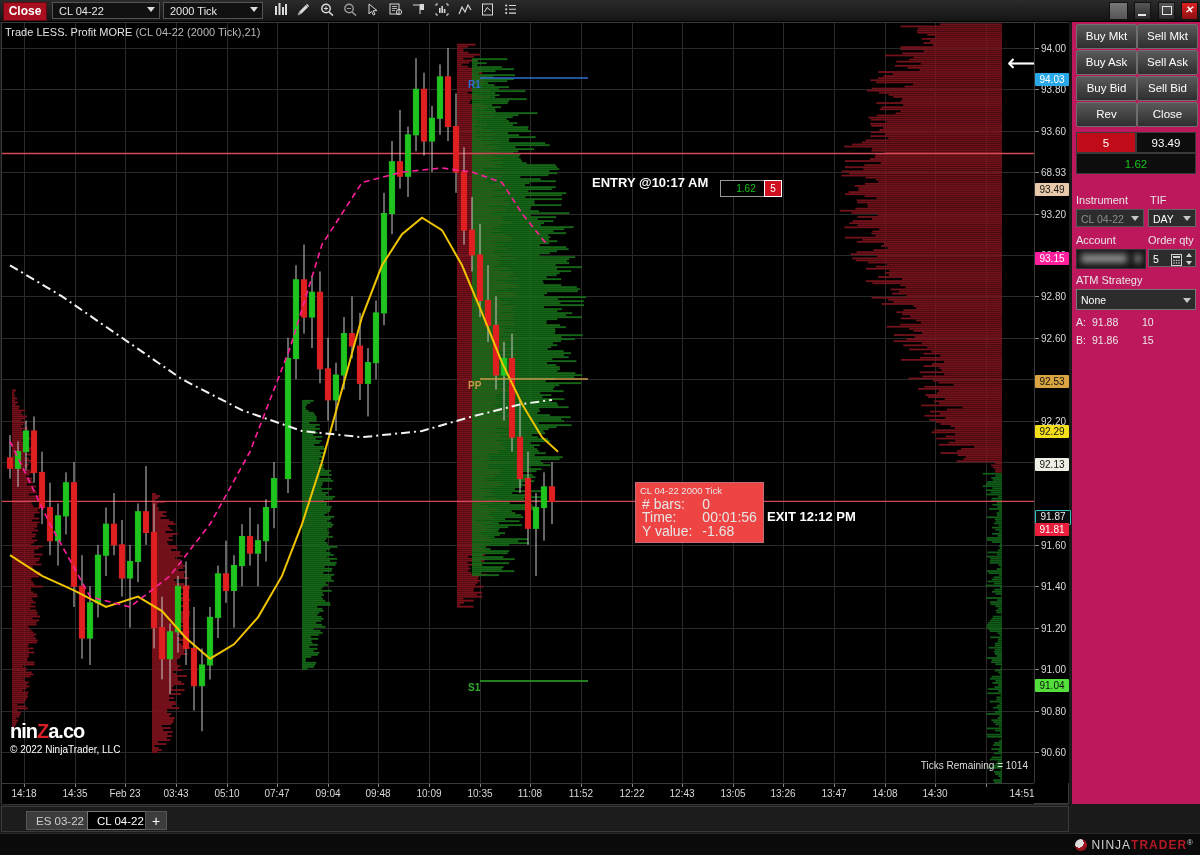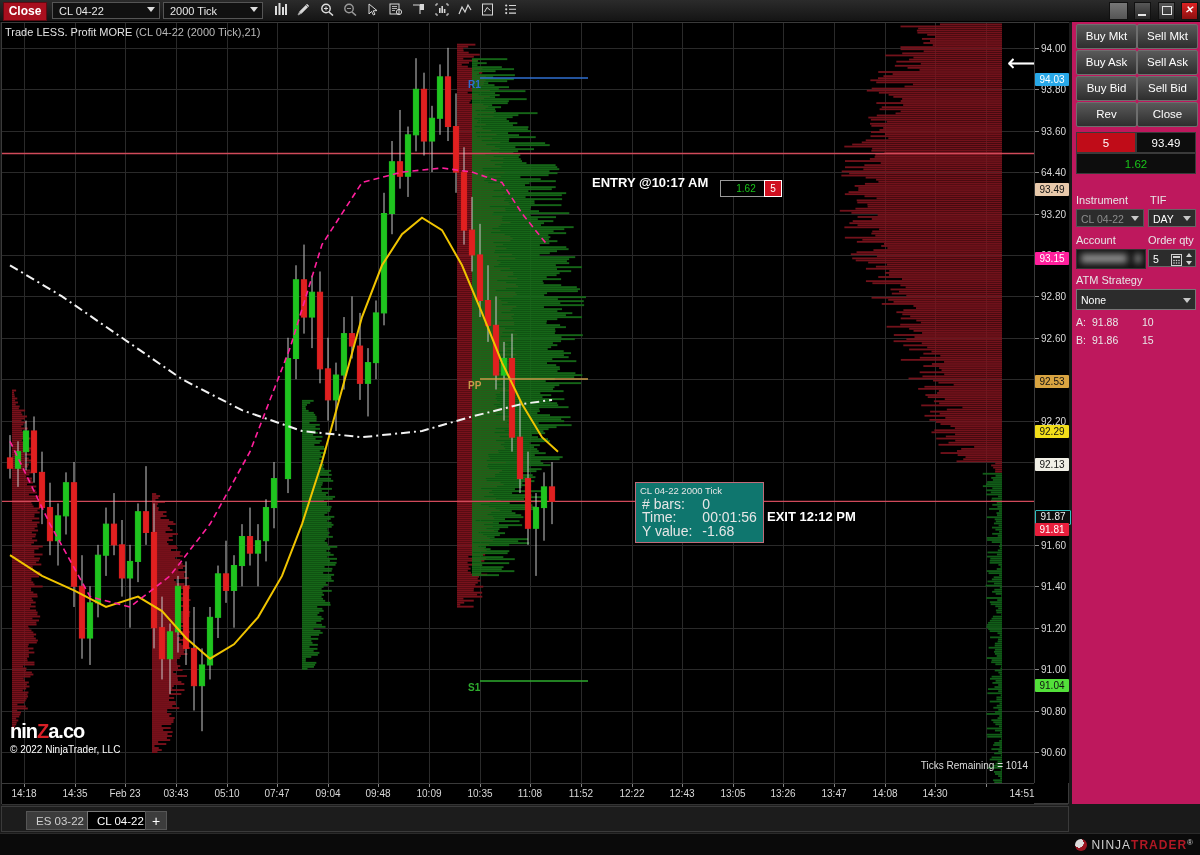--- a/index.html
+++ b/index.html
@@ -69,21 +69,21 @@
      border:1px solid #5a5a5a;color:#ccc;font-size:7px;line-height:10px;text-align:center;}
 
   .watermark{position:absolute;left:8px;bottom:28px;z-index:30;}
   .wm-logo{font-size:20px;font-weight:bold;letter-spacing:-1px;}
   .wm-logo .w{color:#fff;}.wm-logo .r{color:#d81f26;}
   .wm-copy{font-size:10px;color:#fff;margin-top:1px;}
   .ticksrem{position:absolute;right:6px;bottom:12px;font-size:10px;color:#ddd;z-index:30;}
 
   .annot{position:absolute;font-size:13px;font-weight:bold;color:#fff;z-index:35;
      text-shadow:1px 1px 1px #000;white-space:nowrap;}
-  .databox{position:absolute;z-index:35;background:#0f766e;border:1px solid #c06c7a;
+  .databox{position:absolute;z-index:35;background:#ef4444;border:1px solid #c06c7a;
      padding:2px 4px 3px 4px;font-size:9.5px;color:#e6e6e6;line-height:11.5px;}
   .databox td{font-size:14px;color:#e6e6e6;padding:0;}
   .databox td.k{padding-right:8px;}
   .pivlbl{position:absolute;font-size:10px;font-weight:bold;z-index:34;}
   .bigarrow{position:absolute;z-index:35;color:#fff;font-size:24px;line-height:1;}
 
   .entrybox{position:absolute;z-index:36;height:15px;border:1px solid #9a9a9a;background:#000;}
   .entrybox .pnl{position:absolute;left:0;top:0;width:100%;height:100%;color:#19c419;
       font-size:10px;line-height:15px;text-align:center;}
   .entryqty{position:absolute;z-index:36;height:15px;background:#cf1020;border:1px solid #fff;
@@ -1824,21 +1824,21 @@
         <div class="ptick" style="top: 61.267px;">
           <span class="dash"></span>
           <span>93.80</span>
         </div>
         <div class="ptick" style="top: 102.684px;">
           <span class="dash"></span>
           <span>93.60</span>
         </div>
         <div class="ptick" style="top: 144.101px;">
           <span class="dash"></span>
-          <span>64.40</span>
+          <span>68.93</span>
         </div>
         <div class="ptick" style="top: 185.518px;">
           <span class="dash"></span>
           <span>93.20</span>
         </div>
         <div class="ptick" style="top: 226.935px;">
           <span class="dash"></span>
           <span>93.00</span>
         </div>
         <div class="ptick" style="top: 268.351px;">

